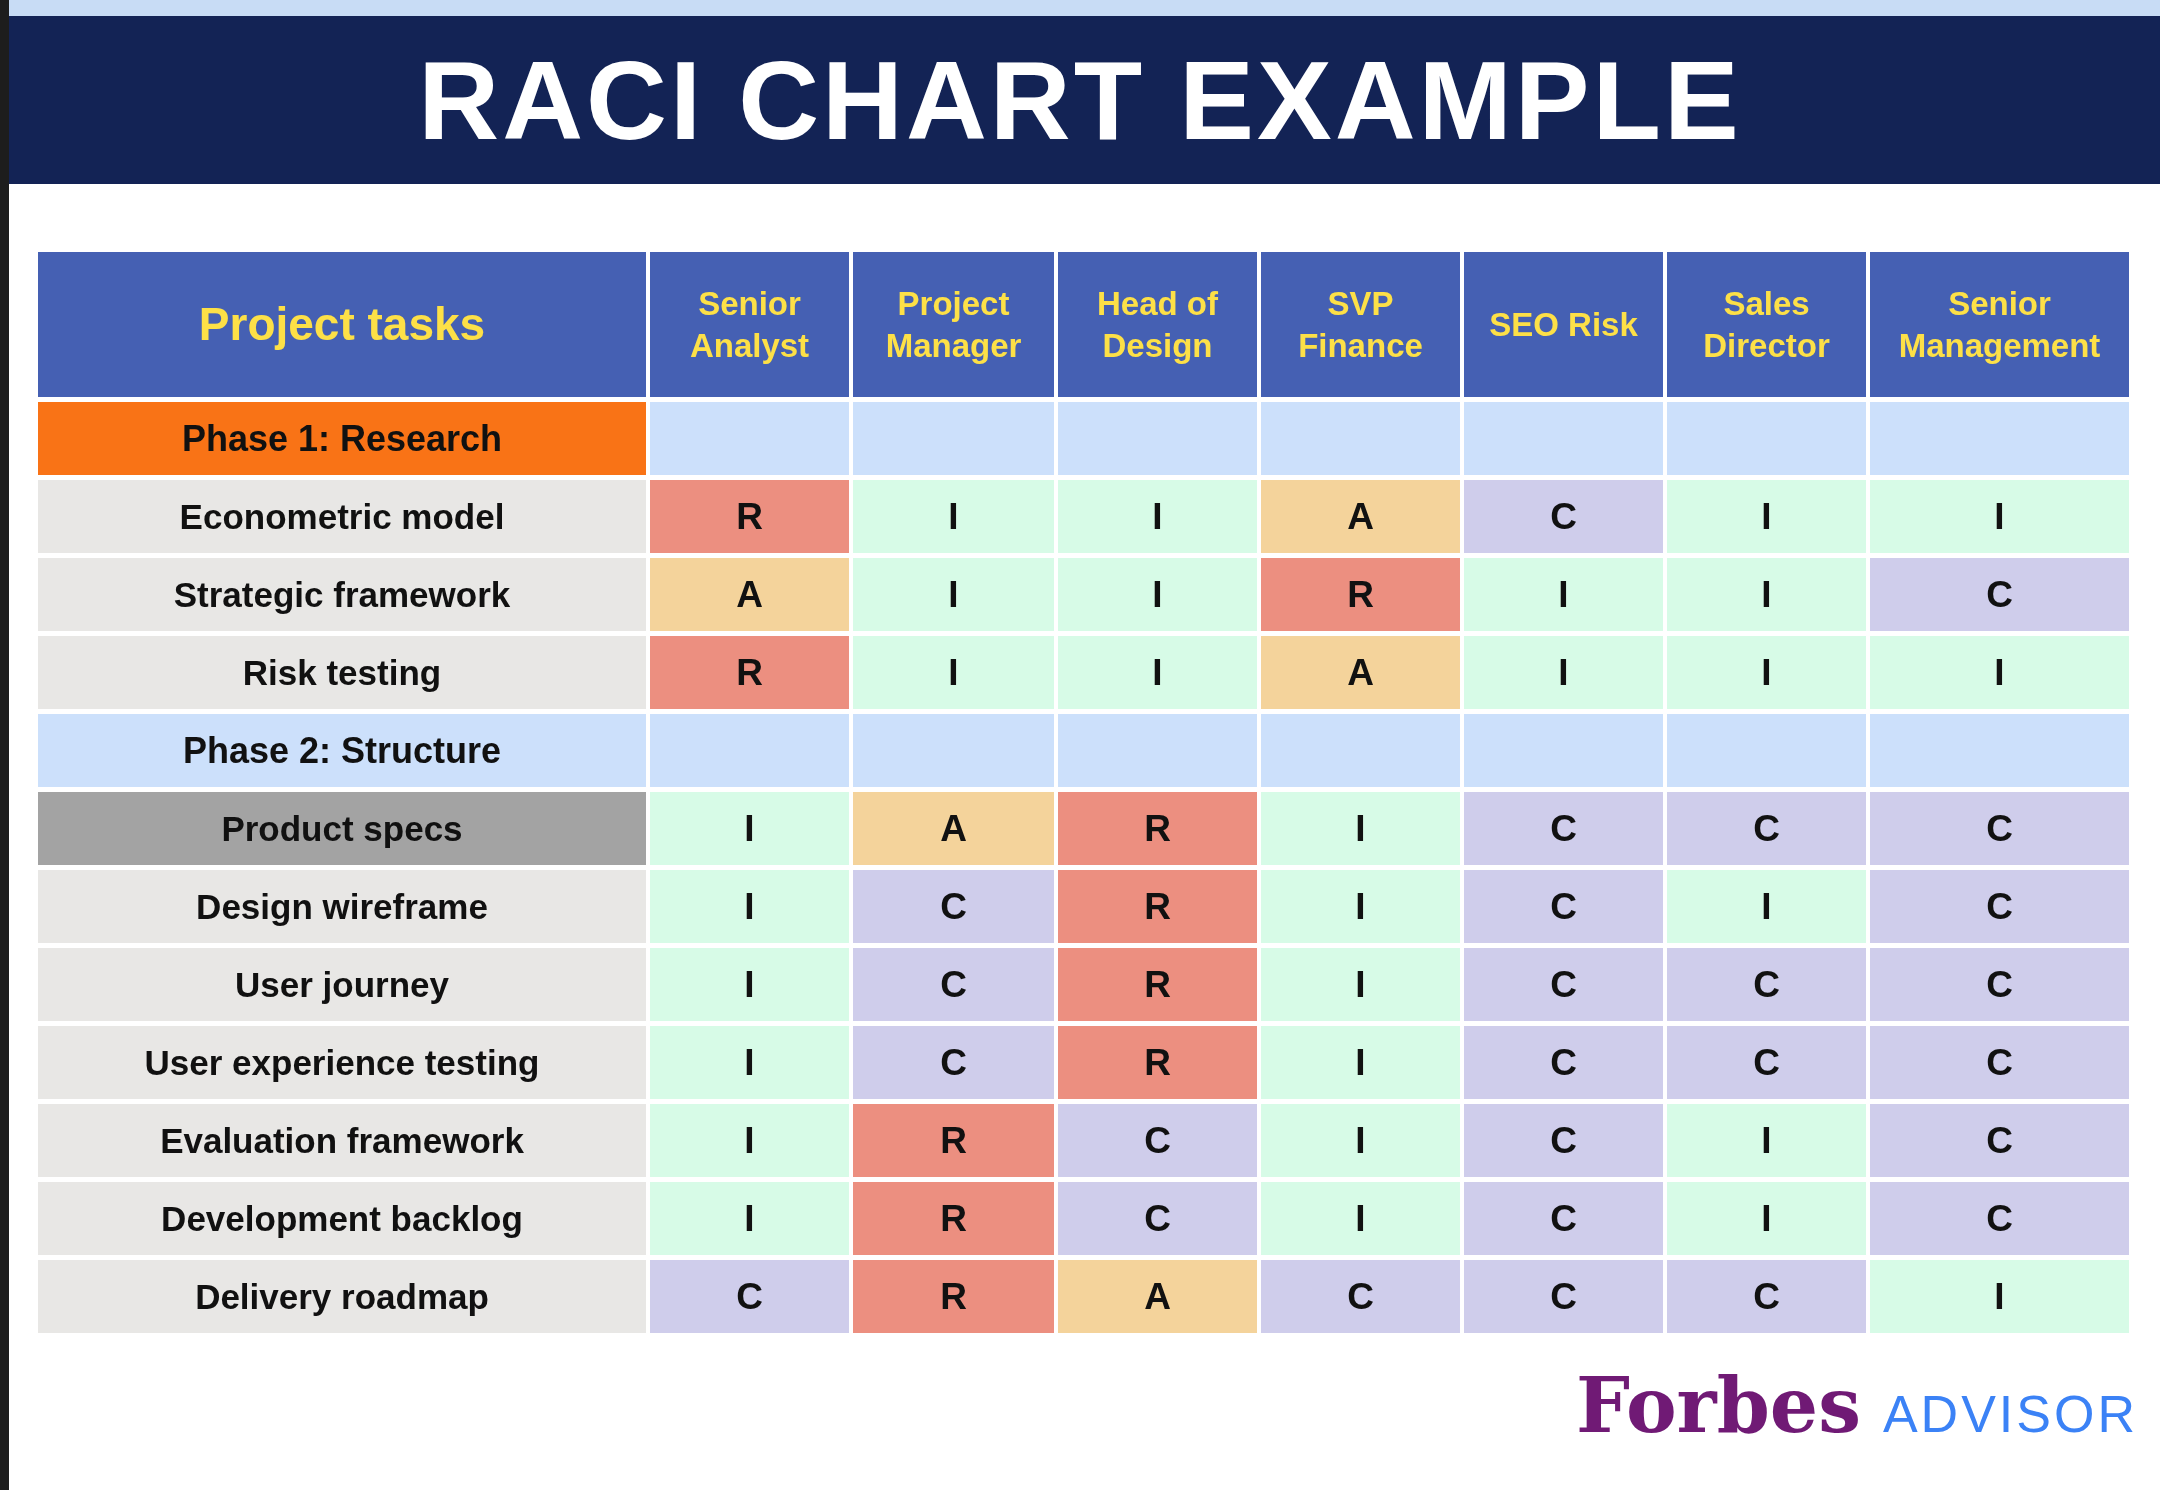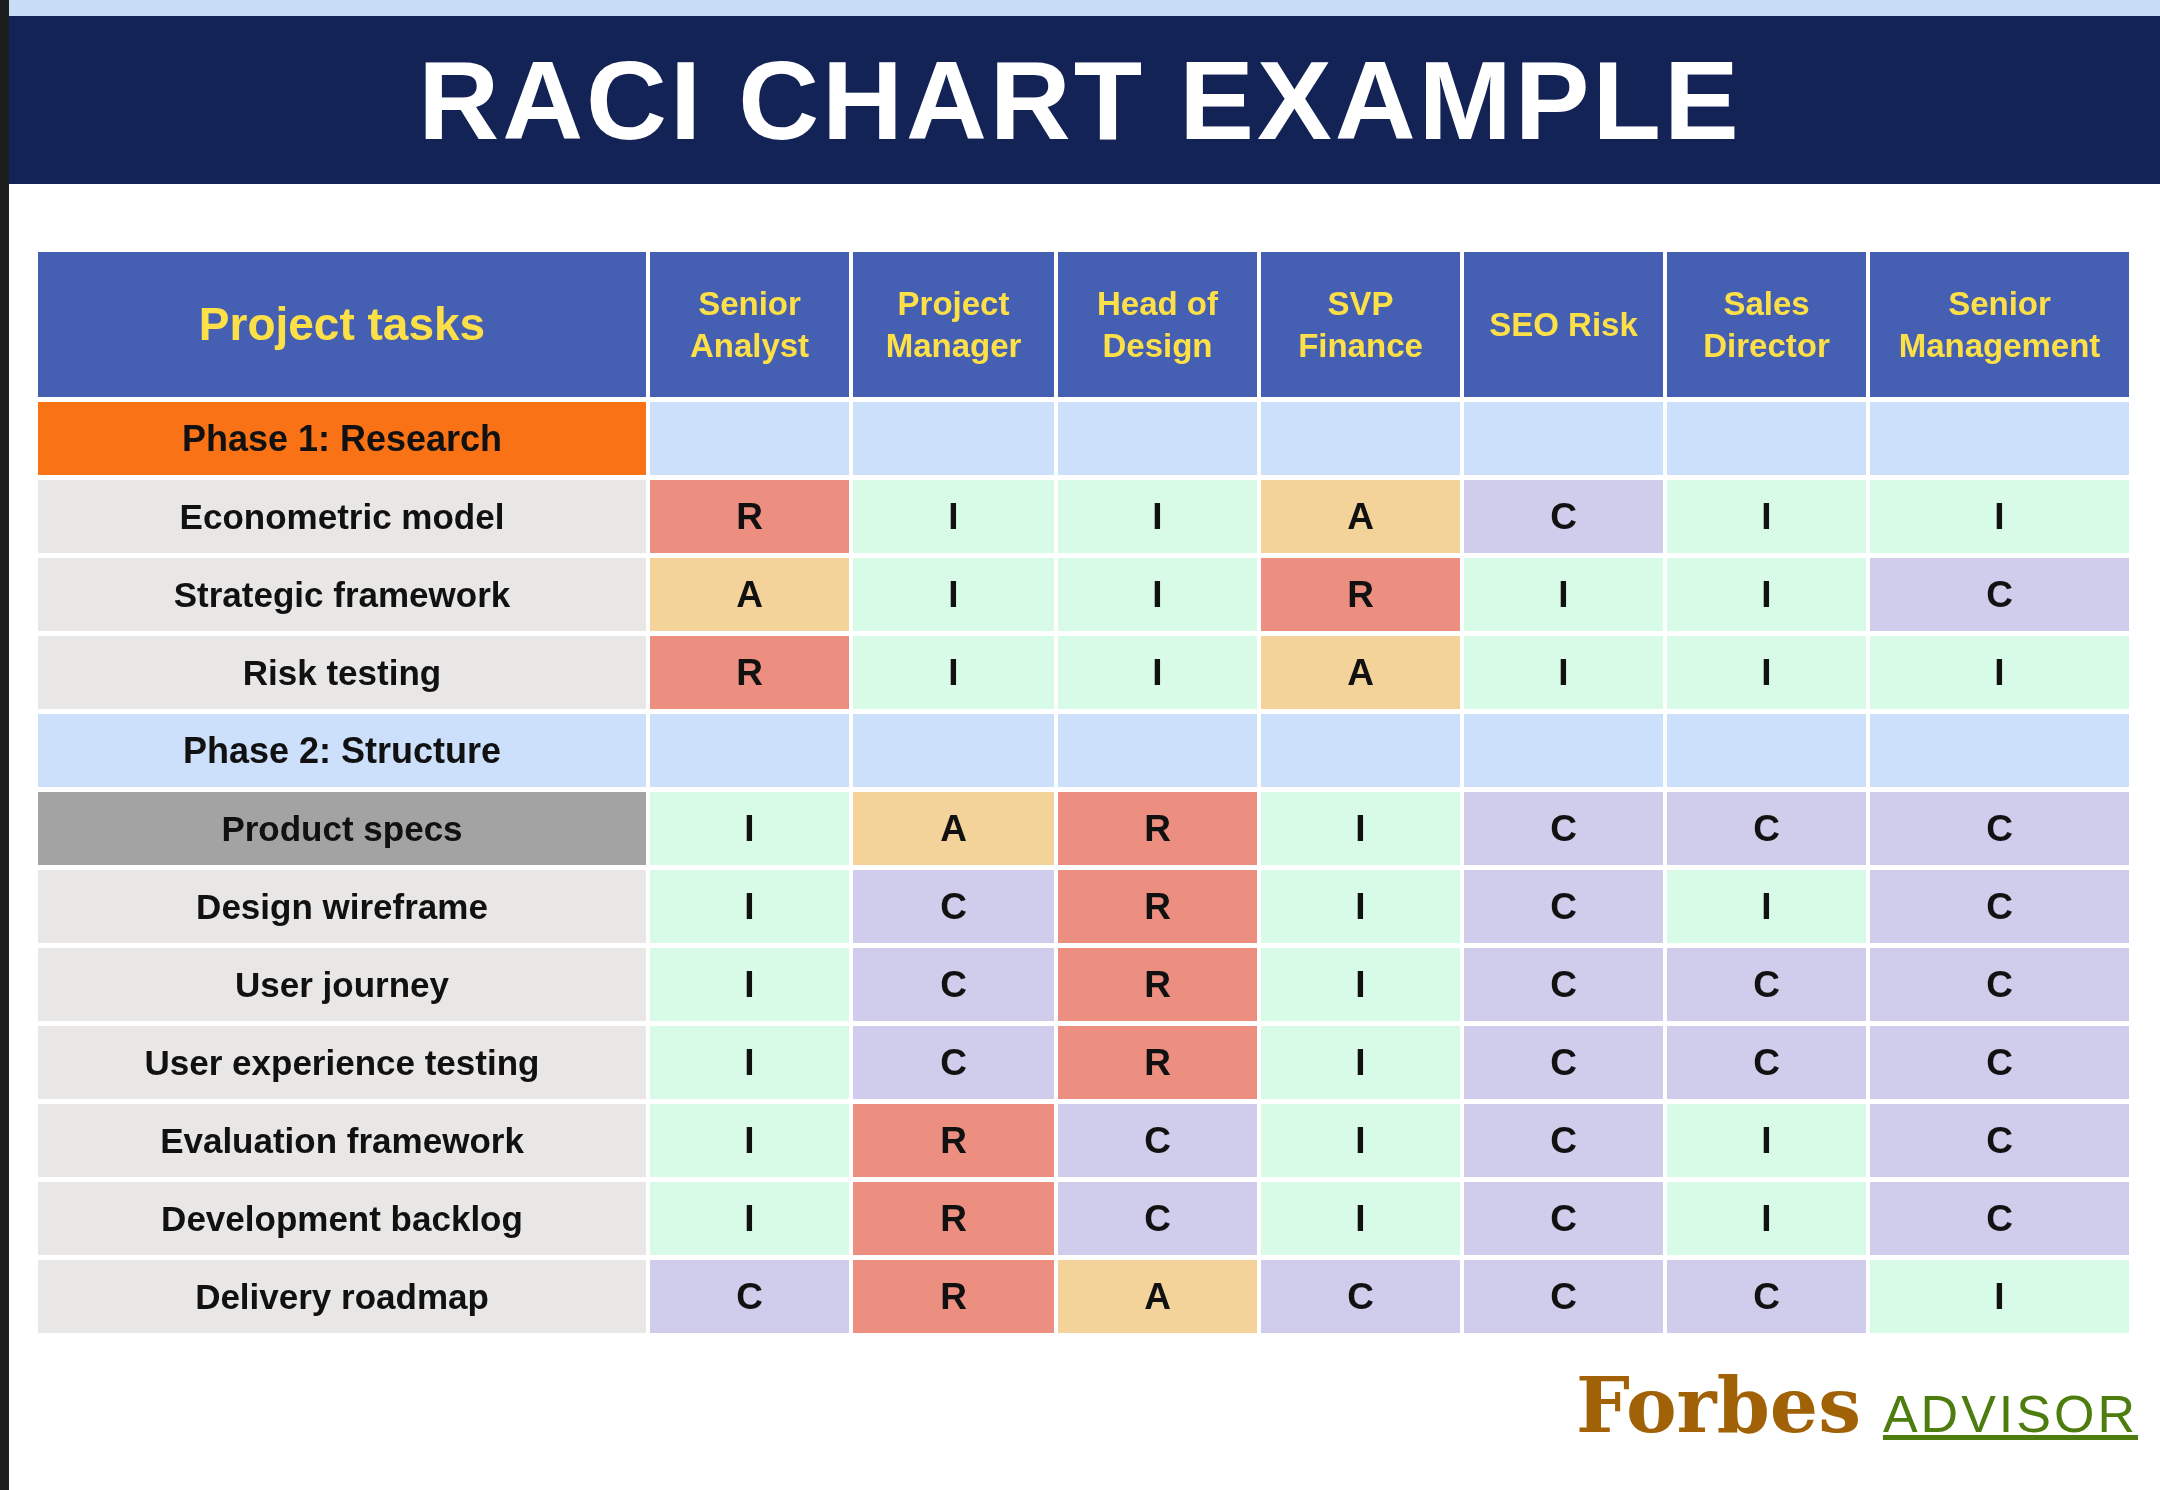--- a/index.html
+++ b/index.html
@@ -158,17 +158,17 @@
     <div class="cell letter-cell" style="background: rgb(207, 205, 235);">C</div>
     <div class="cell letter-cell" style="background: rgb(236, 143, 128);">R</div>
     <div class="cell letter-cell" style="background: rgb(244, 211, 155);">A</div>
     <div class="cell letter-cell" style="background: rgb(207, 205, 235);">C</div>
     <div class="cell letter-cell" style="background: rgb(207, 205, 235);">C</div>
     <div class="cell letter-cell" style="background: rgb(207, 205, 235);">C</div>
     <div class="cell letter-cell" style="background: rgb(215, 251, 231);">I</div>
   </div>
 
 <div class="brand">
-  <span class="brand-forbes" style="color: #a16207;">Forbes</span>
-  <span class="brand-advisor" style="color: #4d7c0f; text-decoration: underline;">ADVISOR</span>
+  <span class="brand-forbes" style="color: #701a75;">Forbes</span>
+  <span class="brand-advisor" style="color: #3b82f6;">ADVISOR</span>
 </div>
 
 <div class="left-stripe" style="background: rgb(29, 29, 29);"></div>
 
 </body></html>

